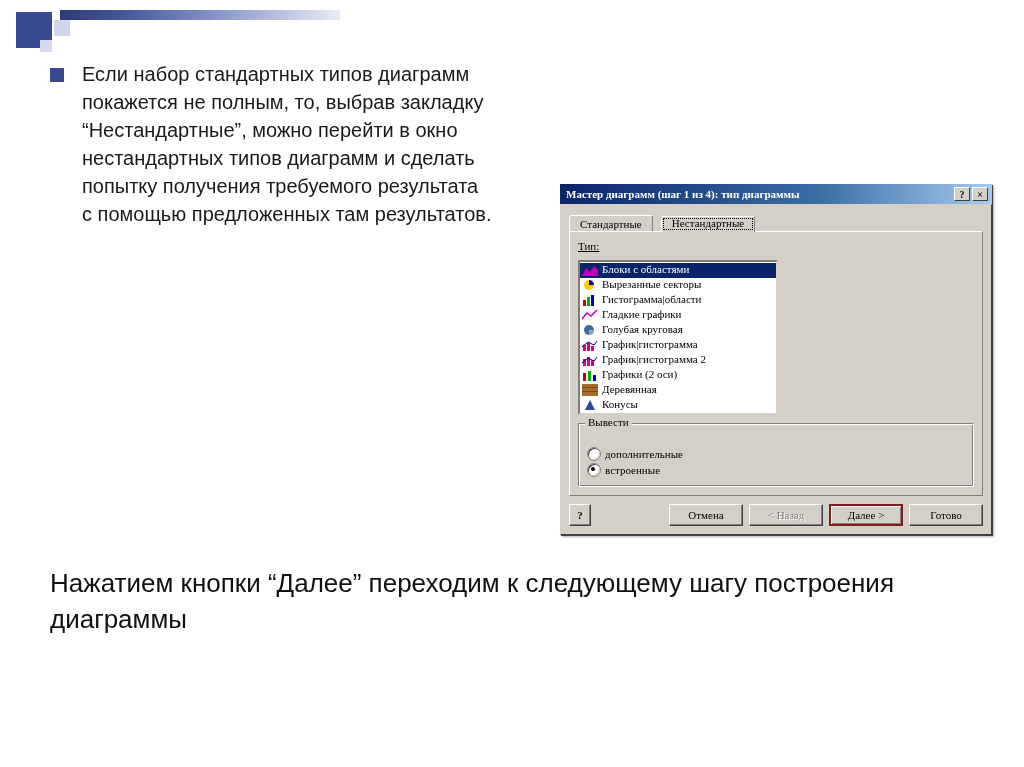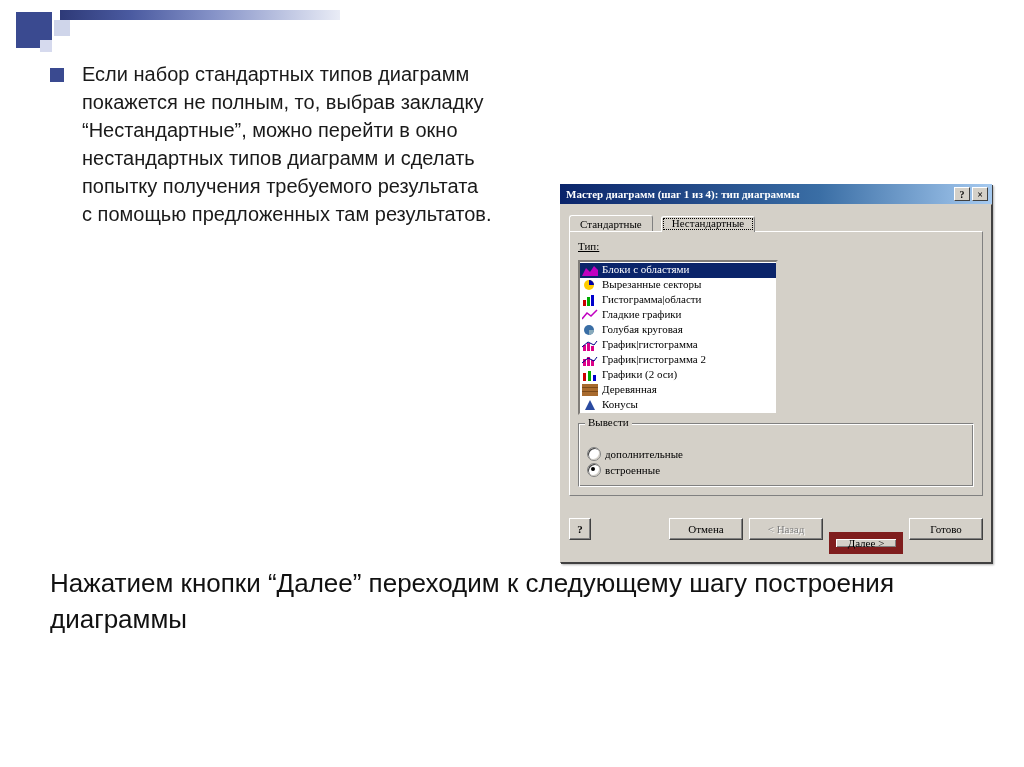--- a/index.html
+++ b/index.html
@@ -278,21 +278,21 @@
     box-shadow: inset -1px -1px 0 #808080, inset 1px 1px 0 #d4d0c8;
     font-size:11px;
     display:flex;
     align-items:center;
     justify-content:center;
     padding:0 8px;
     cursor:default;
   }
   .win-btn.square { min-width:22px; width:22px; padding:0; font-weight:bold; }
   .win-btn.disabled { color:#808080; text-shadow:1px 1px 0 #fff; }
-  .win-btn.default { border:7px solid #7f1d1d; box-shadow: inset 1px 1px 0 #fff, inset -1px -1px 0 #808080; margin-top: 28px; }
+  .win-btn.default { border:2px solid #7f1d1d; box-shadow: inset 1px 1px 0 #fff, inset -1px -1px 0 #808080; }
 
 </style>
 </head>
 <body>
 
 <div class="corner-deco">
   <div class="grad-bar"></div>
   <div class="sq-big"></div>
   <div class="sq-sm1"></div>
   <div class="sq-sm2"></div>

